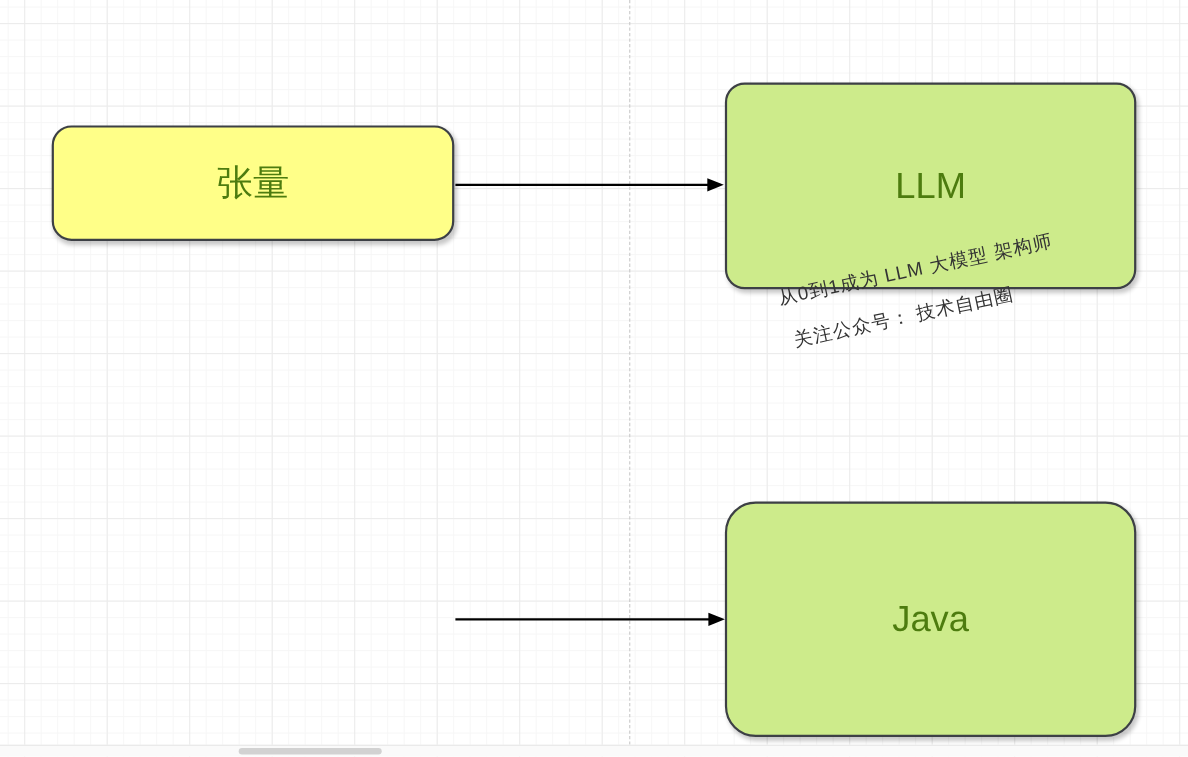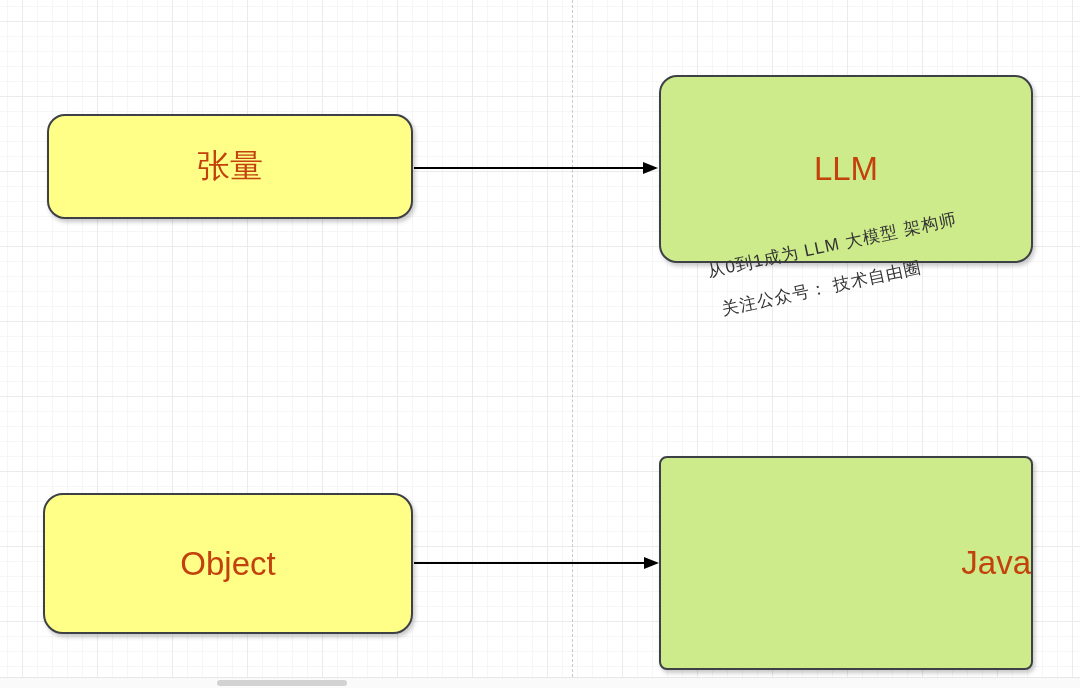--- a/index.html
+++ b/index.html
@@ -33,30 +33,30 @@
     pointer-events: none;
   }
   .node {
     position: absolute;
     display: flex;
     align-items: center;
     justify-content: center;
     border: 2px solid #3d4045;
     box-shadow: 2px 3px 4px rgba(0,0,0,0.22);
     font-size: 33px;
-    color: #c2410c;
+    color: #4d7c0f;
     text-align: center;
     cursor: default;
   }
   .node-yellow { background: #ffff88; }
   .node-green  { background: #cdeb8b; }
   .node-tensor { left: 47px;  top: 114px; width: 366px; height: 105px; border-radius: 18px; }
   .node-llm    { left: 659px; top: 75px;  width: 374px; height: 188px; border-radius: 18px; }
   .node-object { left: 43px;  top: 493px; width: 370px; height: 141px; border-radius: 20px; }
-  .node-java   { left: 659px; top: 456px; width: 374px; height: 214px; border-radius: 8px; justify-content: flex-end; }
+  .node-java   { left: 659px; top: 456px; width: 374px; height: 214px; border-radius: 28px; }
   .watermark {
     position: absolute;
     font-size: 17px;
     color: #333333;
     letter-spacing: 1px;
     white-space: nowrap;
     line-height: 20px;
     transform: rotate(-12deg);
     transform-origin: 0 50%;
   }
@@ -96,23 +96,20 @@
   </svg>
 
   <div class="node node-yellow node-tensor">
     <span>张量</span>
   </div>
 
   <div class="node node-green node-llm">
     <span>LLM</span>
   </div>
 
-  <div class="node node-yellow node-object">
-    <span>Object</span>
-  </div>
 
   <div class="node node-green node-java">
     <span>Java</span>
   </div>
 
   <div class="watermark wm-line1">从0到1成为 LLM 大模型 架构师</div>
   <div class="watermark wm-line2">关注公众号： 技术自由圈</div>
 
   <div class="hscrollbar">
     <div class="hscrollbar-thumb"></div>

